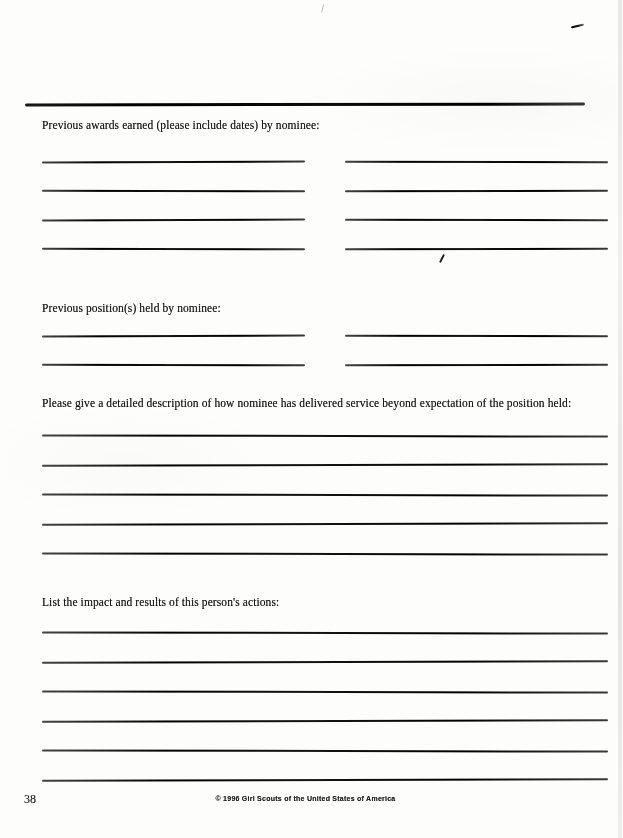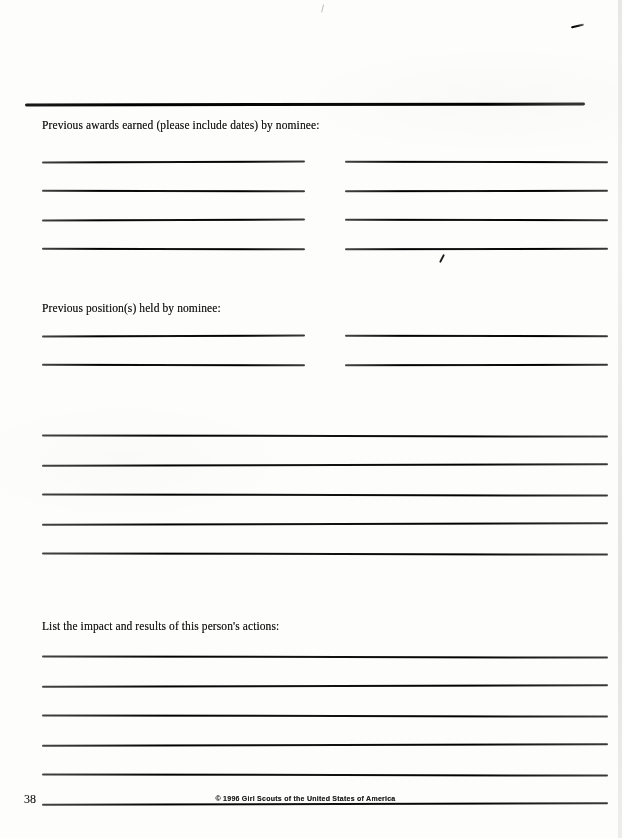--- a/index.html
+++ b/index.html
@@ -26,21 +26,21 @@
   .top-rule {
     position: absolute; left: 25px; top: 103px; width: 560px; height: 3px;
     background: linear-gradient(90deg, #1a1a1a, #000 18%, #0a0a0a 55%, #000 82%, #333 97%);
     border-radius: 2px;
     transform: rotate(-0.08deg);
   }
   .form-section { position: absolute; left: 42px; width: 566px; }
   .s1 { top: 118px; height: 140px; }
   .s2 { top: 293px; height: 75px; margin-top: 8px; }
   .s3 { top: 396px; height: 170px; }
-  .s4 { top: 595px; height: 195px; margin-top: 24px; }
+  .s4 { top: 595px; height: 195px; }
   .section-label {
     font-size: 11.5px; line-height: 14px; color: #141414;
     letter-spacing: 0.1px; white-space: nowrap;
     text-shadow: 0 0 0.5px rgba(20,20,20,0.55);
   }
   .lines { position: absolute; left: 0; right: 0; }
   .s1 .lines { top: 16px; }
   .s2 .lines { top: 7px; }
   .s3 .lines { top: 11px; }
   .s4 .lines { top: 9px; }
@@ -125,20 +125,21 @@
           <div class="fill-line"></div>
         </div>
         <div class="line-row cols-2">
           <div class="fill-line"></div>
           <div class="fill-line"></div>
         </div>
       </div>
   </section>
 
   <section class="form-section s3">
+    <div class="section-label">Please give a detailed description of how nominee has delivered service beyond expectation of the position held:</div>
     <div class="lines">
         <div class="line-row cols-1">
           <div class="fill-line"></div>
         </div>
         <div class="line-row cols-1">
           <div class="fill-line"></div>
         </div>
         <div class="line-row cols-1">
           <div class="fill-line"></div>
         </div>

